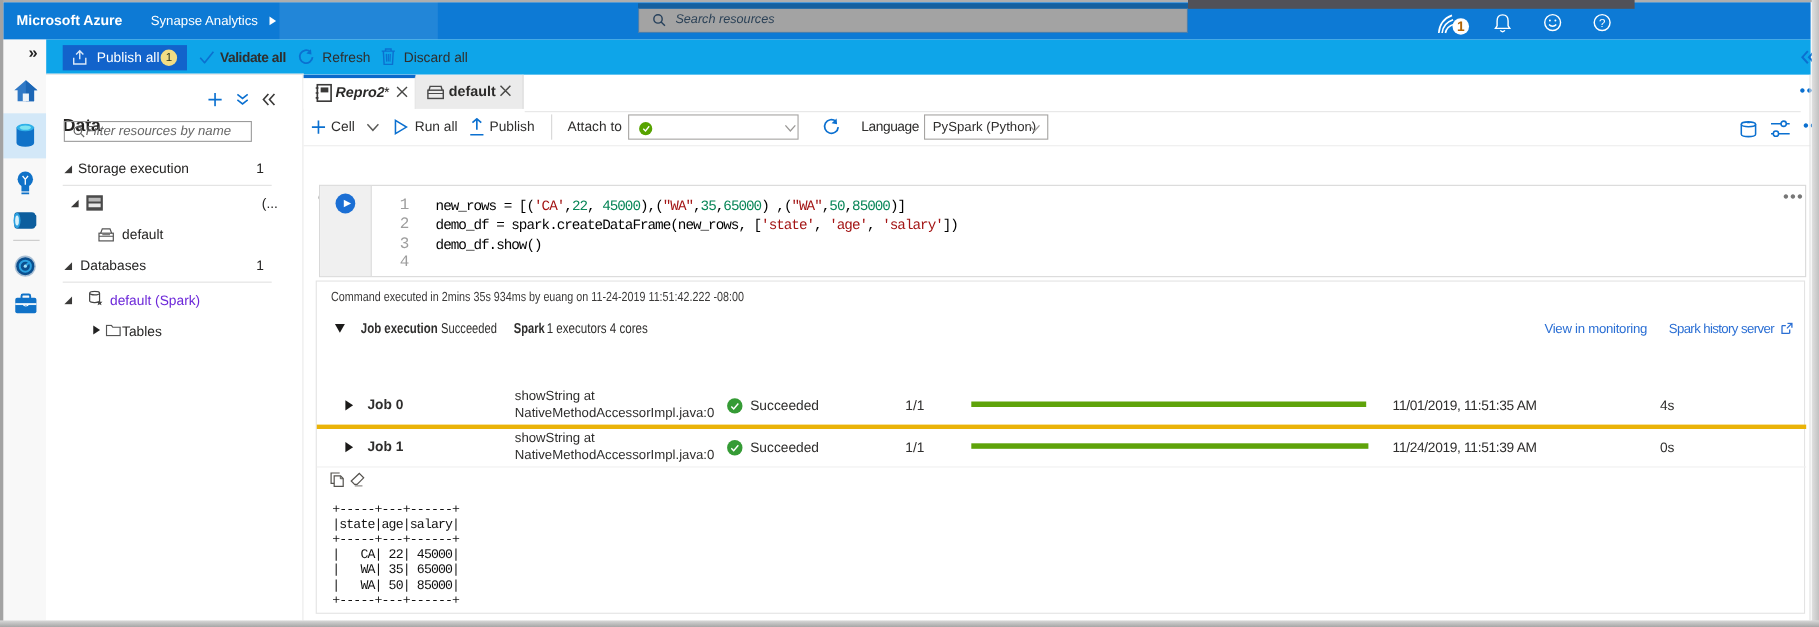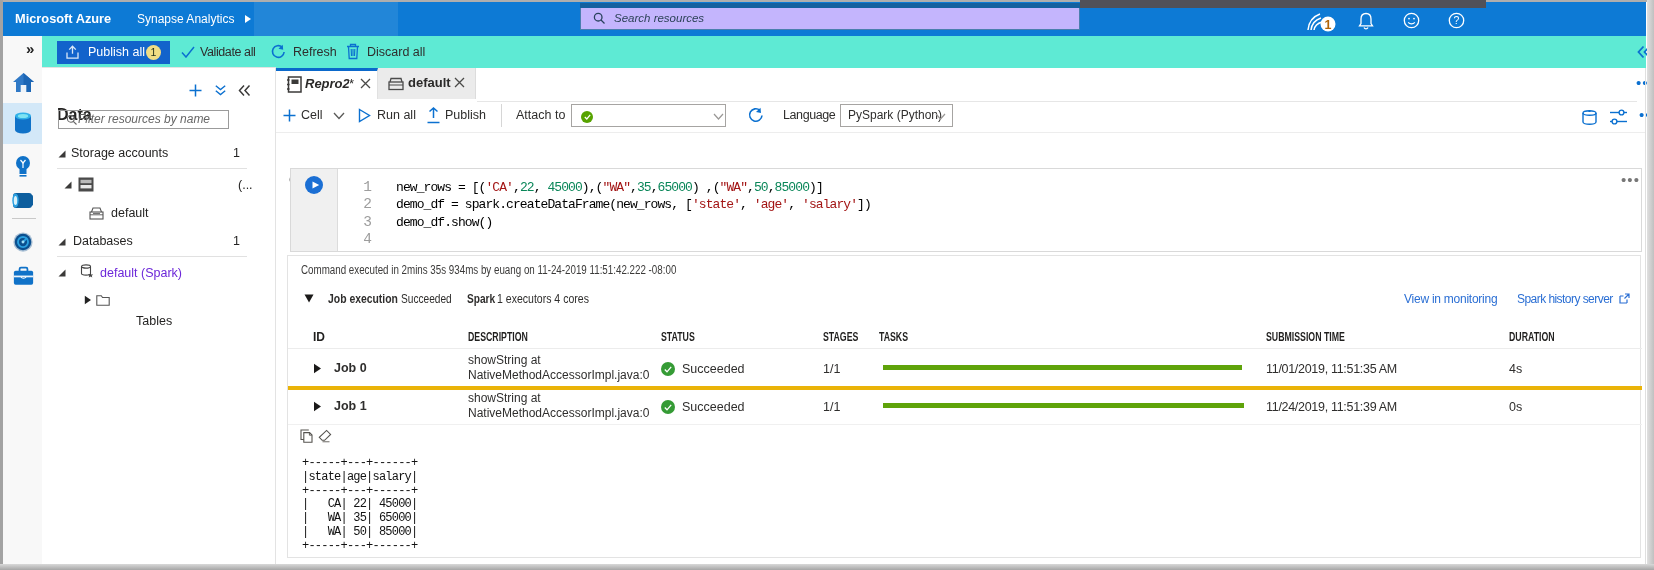--- a/index.html
+++ b/index.html
@@ -11,21 +11,21 @@
 </head>
 <body>
 
 <div class="abs" style="left:3px;top:2px;width:1643px;height:34px;background:#0d7ad5;">
   <div class="abs" style="left:251px;top:0;width:144px;height:34px;background:rgba(255,255,255,0.09);"></div>
   <div class="abs" style="left:12px;top:0;height:34px;line-height:34px;color:#fff;font-size:12.8px;font-weight:bold;text-align:center;">Microsoft Azure</div>
   <div class="abs" style="left:134px;top:0;height:34px;line-height:34px;color:#fff;font-size:12px;">Synapse Analytics</div>
   <div class="abs" style="left:242px;top:13px;width:0;height:0;border-left:6px solid #fff;border-top:4.5px solid transparent;border-bottom:4.5px solid transparent;"></div>
 
   <div class="abs" style="left:577px;top:1px;width:500px;height:5px;background:#15609f;"></div>
-  <div class="abs" style="left:577px;top:6px;width:500px;height:22px;background:#c4b5fd;border:1px solid #4a7fae;border-top:none;">
+  <div class="abs" style="left:577px;top:6px;width:500px;height:22px;background:#a3a3a3;border:1px solid #4a7fae;border-top:none;">
     <svg class="abs" style="left:12px;top:4px;" width="13" height="13" viewBox="0 0 13 13">
         <circle cx="5.2" cy="5.2" r="3.8" fill="none" stroke="#27415c" stroke-width="1.3"></circle>
         <line x1="8" y1="8" x2="11.5" y2="11.5" stroke="#27415c" stroke-width="1.3"></line>
       </svg>
     <div class="abs" style="left:33px;top:0;height:20px;line-height:20px;font-size:11.5px;font-style:italic;color:#2c4257;">Search resources</div>
   </div>
 
   <svg class="abs" style="left:1303px;top:9px;" width="32" height="22" viewBox="0 0 32 22">
     <path d="M2 19 Q3 7 14 3" fill="none" stroke="#fff" stroke-width="1.5"></path>
     <path d="M5 19 Q6 10 15 7" fill="none" stroke="#fff" stroke-width="1.5"></path>
@@ -90,34 +90,34 @@
   </svg>
 
   <svg class="abs" style="left:10px;top:230px;" width="21" height="20" viewBox="0 0 24 22">
     <rect x="1" y="5" width="22" height="16" rx="2" fill="#1072c8"></rect>
     <rect x="7.5" y="1.5" width="9" height="5" rx="1.5" fill="none" stroke="#1072c8" stroke-width="2"></rect>
     <rect x="1" y="10.5" width="22" height="2" fill="#eaf3fa"></rect>
     <path d="M10 12 a2.5 2.5 0 0 0 4 0 l1.5 0 a4 4 0 0 1 -7 0 Z" fill="#fff"></path>
   </svg>
 </div>
 
-<div class="abs" style="left:42px;top:36px;width:1604px;height:32px;background:#5eead4;">
+<div class="abs" style="left:42px;top:36px;width:1604px;height:32px;background:#0ea5e9;">
 
   <div class="abs" style="left:15px;top:5px;width:113px;height:23px;background:#1263cb;color:#fff;">
     <svg class="abs" style="left:8px;top:4px;" width="15" height="15" viewBox="0 0 15 15">
       <path d="M7.5 8.8 L7.5 1.6 M4.2 4.6 L7.5 1.2 L10.8 4.6" fill="none" stroke="#d9e7f8" stroke-width="1.3"></path>
       <path d="M2 7.5 L2 13.2 L13 13.2 L13 7.5" fill="none" stroke="#d9e7f8" stroke-width="1.3"></path>
     </svg>
     <div class="abs" style="left:31px;top:0;height:23px;line-height:23px;font-size:12.5px;">Publish all</div>
     <div class="abs" style="left:89px;top:4px;width:15px;height:15px;border-radius:50%;background:#f2dd84;color:#26321d;font-size:10.5px;text-align:center;line-height:15px;">1</div>
   </div>
   <svg class="abs" style="left:139px;top:10px;" width="14" height="12" viewBox="0 0 14 12">
       <path d="M1 6.5 L5 11 L13 1" fill="none" stroke="#0b70d0" stroke-width="1.5"></path>
     </svg>
-  <div class="abs" style="left:158px;top:0;height:32px;line-height:32px;font-size:12.5px;letter-spacing:-0.4px;color:#2f2e2d;">Validate all</div>
+  <div class="abs" style="left:158px;top:0;height:32px;line-height:32px;font-size:12.5px;letter-spacing:-0.4px;color:#2f2e2d;font-weight:bold;">Validate all</div>
   <svg class="abs" style="left:228px;top:8px;" width="16" height="16" viewBox="0 0 17 17">
       <path d="M12.9 3.3 A6.2 6.2 0 1 0 15 8.5" fill="none" stroke="#0b70d0" stroke-width="1.7"></path>
       <path d="M13.5 0.8 L14 6 L9 5 Z" fill="#0b70d0"></path>
     </svg>
   <div class="abs" style="left:251px;top:0;height:32px;line-height:32px;font-size:12.5px;color:#2f2e2d;">Refresh</div>
   <svg class="abs" style="left:304px;top:7px;" width="14" height="17" viewBox="0 0 14 17">
     <path d="M1 3.5 L13 3.5 M4.5 3.5 L4.5 1.5 L9.5 1.5 L9.5 3.5 M2.5 3.5 L3.2 15.5 L10.8 15.5 L11.5 3.5" fill="none" stroke="#0b70d0" stroke-width="1.3"></path>
     <path d="M5.2 6 L5.5 13 M7 6 L7 13 M8.8 6 L8.5 13" stroke="#0b70d0" stroke-width="1.1" fill="none"></path>
   </svg>
   <div class="abs" style="left:325px;top:0;height:32px;line-height:32px;font-size:12.5px;color:#2f2e2d;">Discard all</div>
@@ -143,21 +143,21 @@
     <svg class="abs" style="left:7px;top:3px;" width="12" height="12" viewBox="0 0 12 12">
         <circle cx="4.8" cy="4.8" r="3.4" fill="none" stroke="#666" stroke-width="1.1"></circle>
         <line x1="7.3" y1="7.3" x2="10.5" y2="10.5" stroke="#666" stroke-width="1.1"></line>
       </svg>
     <div class="abs" style="left:19px;top:0;height:17px;line-height:17px;font-size:12px;font-style:italic;color:#666;">Filter resources by name</div>
   </div>
 
   <svg class="abs" style="left:16px;top:82px;" width="8" height="8" viewBox="0 0 8 8">
       <path d="M7.5 0.5 L7.5 7.5 L0.5 7.5 Z" fill="#3b3a39"></path>
     </svg>
-  <div class="abs" style="left:29px;top:78px;font-size:12.5px;line-height:15px;color:#252423;">Storage accounts</div>
+  <div class="abs" style="left:29px;top:78px;font-size:12.5px;line-height:15px;color:#252423;">Storage execution</div>
   <div class="abs" style="left:186px;top:78px;width:12px;text-align:right;font-size:12.5px;line-height:15px;color:#252423;">1</div>
   <div class="abs" style="left:15px;top:100px;width:190px;height:1px;background:#e1e1e1;"></div>
 
   <svg class="abs" style="left:22px;top:113px;" width="8" height="8" viewBox="0 0 8 8">
       <path d="M7.5 0.5 L7.5 7.5 L0.5 7.5 Z" fill="#3b3a39"></path>
     </svg>
   <svg class="abs" style="left:36px;top:109px;" width="16" height="15" viewBox="0 0 16 15">
     <rect x="0.5" y="0.5" width="15" height="14" fill="#4a4a4a"></rect>
     <rect x="2.5" y="2.8" width="11" height="3.4" fill="#b9b9b9"></rect>
     <rect x="2.5" y="8" width="11" height="3.4" fill="#e8e8e8"></rect>
@@ -188,21 +188,21 @@
     <path d="M10.5 8.5 L11.2 10.4 L13.2 10.4 L11.7 11.7 L12.3 13.6 L10.5 12.5 L8.7 13.6 L9.3 11.7 L7.8 10.4 L9.8 10.4 Z" fill="#444"></path>
   </svg>
   <div class="abs" style="left:58px;top:198px;font-size:12.5px;color:#6d28d9;">default (Spark)</div>
 
   <svg class="abs" style="left:42px;top:227px;" width="8" height="10" viewBox="0 0 8 10">
       <path d="M0.8 0.8 L7 5 L0.8 9.2 Z" fill="#222"></path>
     </svg>
   <svg class="abs" style="left:54px;top:227px;" width="14" height="11" viewBox="0 0 14 11">
     <path d="M0.8 10.2 L0.8 0.8 L5.3 0.8 L6.5 2.5 L13.2 2.5 L13.2 10.2 Z" fill="none" stroke="#555" stroke-width="1.1"></path>
   </svg>
-  <div class="abs" style="left:94px;top:226px;font-size:12.5px;color:#252423;margin-top:20px;">Tables</div>
+  <div class="abs" style="left:69px;top:226px;font-size:12.5px;color:#252423;">Tables</div>
 </div>
 
 <div id="main" class="abs" style="left:276px;top:68px;width:1370px;height:496px;background:#fff;">
 
   <div class="abs" style="left:201px;top:32.5px;width:1160px;height:1px;background:#e6e6e6;"></div>
   <div class="abs" style="left:0;top:0;width:102px;height:31px;background:#fff;border-top:3px solid #0b69cb;border-right:1px solid #e1e1e1;">
     <svg class="abs" style="left:10px;top:5px;" width="16" height="17" viewBox="0 0 16 17">
       <rect x="2.5" y="1" width="12.5" height="15" fill="none" stroke="#3b3a39" stroke-width="1.5"></rect>
       <rect x="5.5" y="3.5" width="7" height="4.5" fill="#3b3a39"></rect>
       <path d="M1 4 L3.5 4 M1 8.5 L3.5 8.5 M1 13 L3.5 13" stroke="#3b3a39" stroke-width="1.5"></path>
@@ -305,29 +305,20 @@
     <div class="abs" style="left:113px;top:35px;font-size:13px;color:#2f2e2d;transform:scaleX(0.78);transform-origin:0 0;">Succeeded</div>
     <div class="abs" style="left:179px;top:35px;font-size:13px;font-weight:bold;color:#2f2e2d;transform:scaleX(0.78);transform-origin:0 0;">Spark</div>
     <div class="abs" style="left:209px;top:35px;font-size:13px;color:#2f2e2d;transform:scaleX(0.81);transform-origin:0 0;">1 executors 4 cores</div>
     <div class="abs" style="left:1116px;top:36px;font-size:12px;letter-spacing:-0.25px;color:#2b6fd4;">View in monitoring</div>
     <div class="abs" style="left:1229px;top:36px;font-size:12px;letter-spacing:-0.55px;color:#2b6fd4;">Spark history server</div>
     <svg class="abs" style="left:1331px;top:37px;" width="11" height="11" viewBox="0 0 11 11">
       <path d="M1 3 L1 10 L8 10 M1 3 L4.5 3 M8 10 L8 6.5" fill="none" stroke="#2b6fd4" stroke-width="1.2"></path>
       <path d="M6 1 L10 1 L10 5 M10 1 L5.5 5.5" fill="none" stroke="#2b6fd4" stroke-width="1.2"></path>
     </svg>
 
-    <div class="abs" style="left:0;top:67px;width:1354px;height:26px;border-bottom:1px solid #ececec;">
-      <div class="abs hdr" style="left:25px;transform:none;">ID</div>
-      <div class="abs hdr" style="left:180px;">DESCRIPTION</div>
-      <div class="abs hdr" style="left:373px;">STATUS</div>
-      <div class="abs hdr" style="left:535px;">STAGES</div>
-      <div class="abs hdr" style="left:591px;">TASKS</div>
-      <div class="abs hdr" style="left:978px;">SUBMISSION TIME</div>
-      <div class="abs hdr" style="left:1221px;">DURATION</div>
-    </div>
 
     <div class="abs" style="left:0;top:93px;width:1354px;height:41px;border-bottom:4px solid #eab308;">
       <svg class="abs" style="left:25px;top:14px;" width="9" height="11" viewBox="0 0 9 11">
           <path d="M1 0.8 L8 5.5 L1 10.2 Z" fill="#1b1a19"></path>
         </svg>
       <div class="abs" style="left:46px;top:12px;font-size:12.5px;font-weight:bold;color:#2f2e2d;">Job 0</div>
       <div class="abs" style="left:180px;top:4px;font-size:12px;color:#2f2e2d;line-height:15px;">showString at<br>NativeMethodAccessorImpl.java:0</div>
       <div class="abs" style="left:373px;top:13px;width:14px;height:14px;border-radius:50%;background:#359b35;"></div>
       <svg class="abs" style="left:376px;top:16.5px;" width="8" height="7" viewBox="0 0 8 7">
           <path d="M0.8 3.5 L3 5.8 L7.2 0.8" fill="none" stroke="#fff" stroke-width="1.3"></path>

